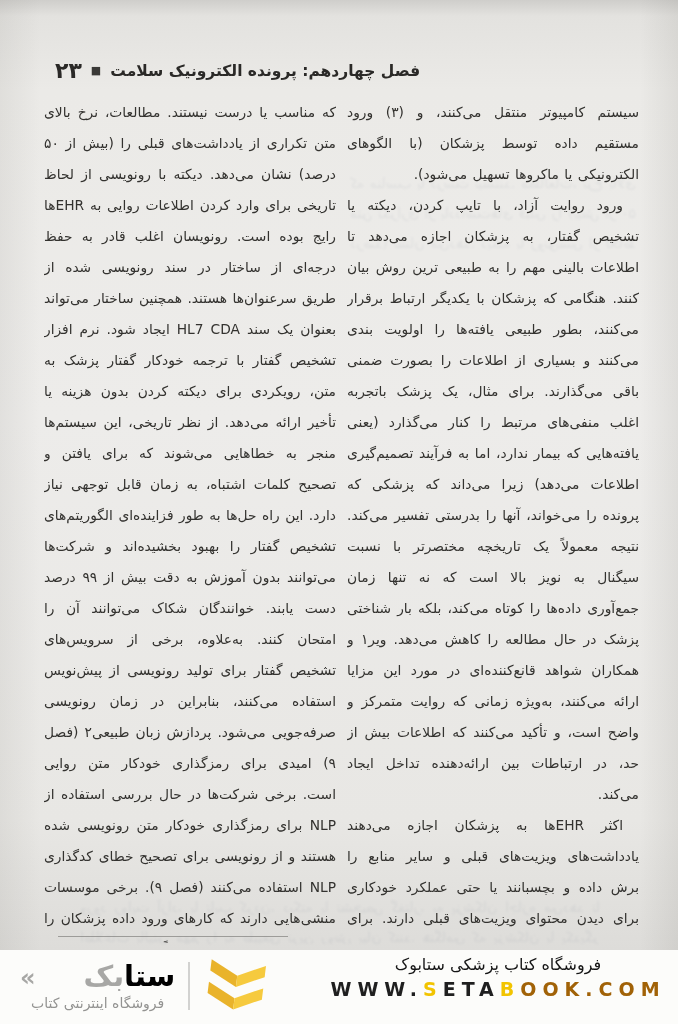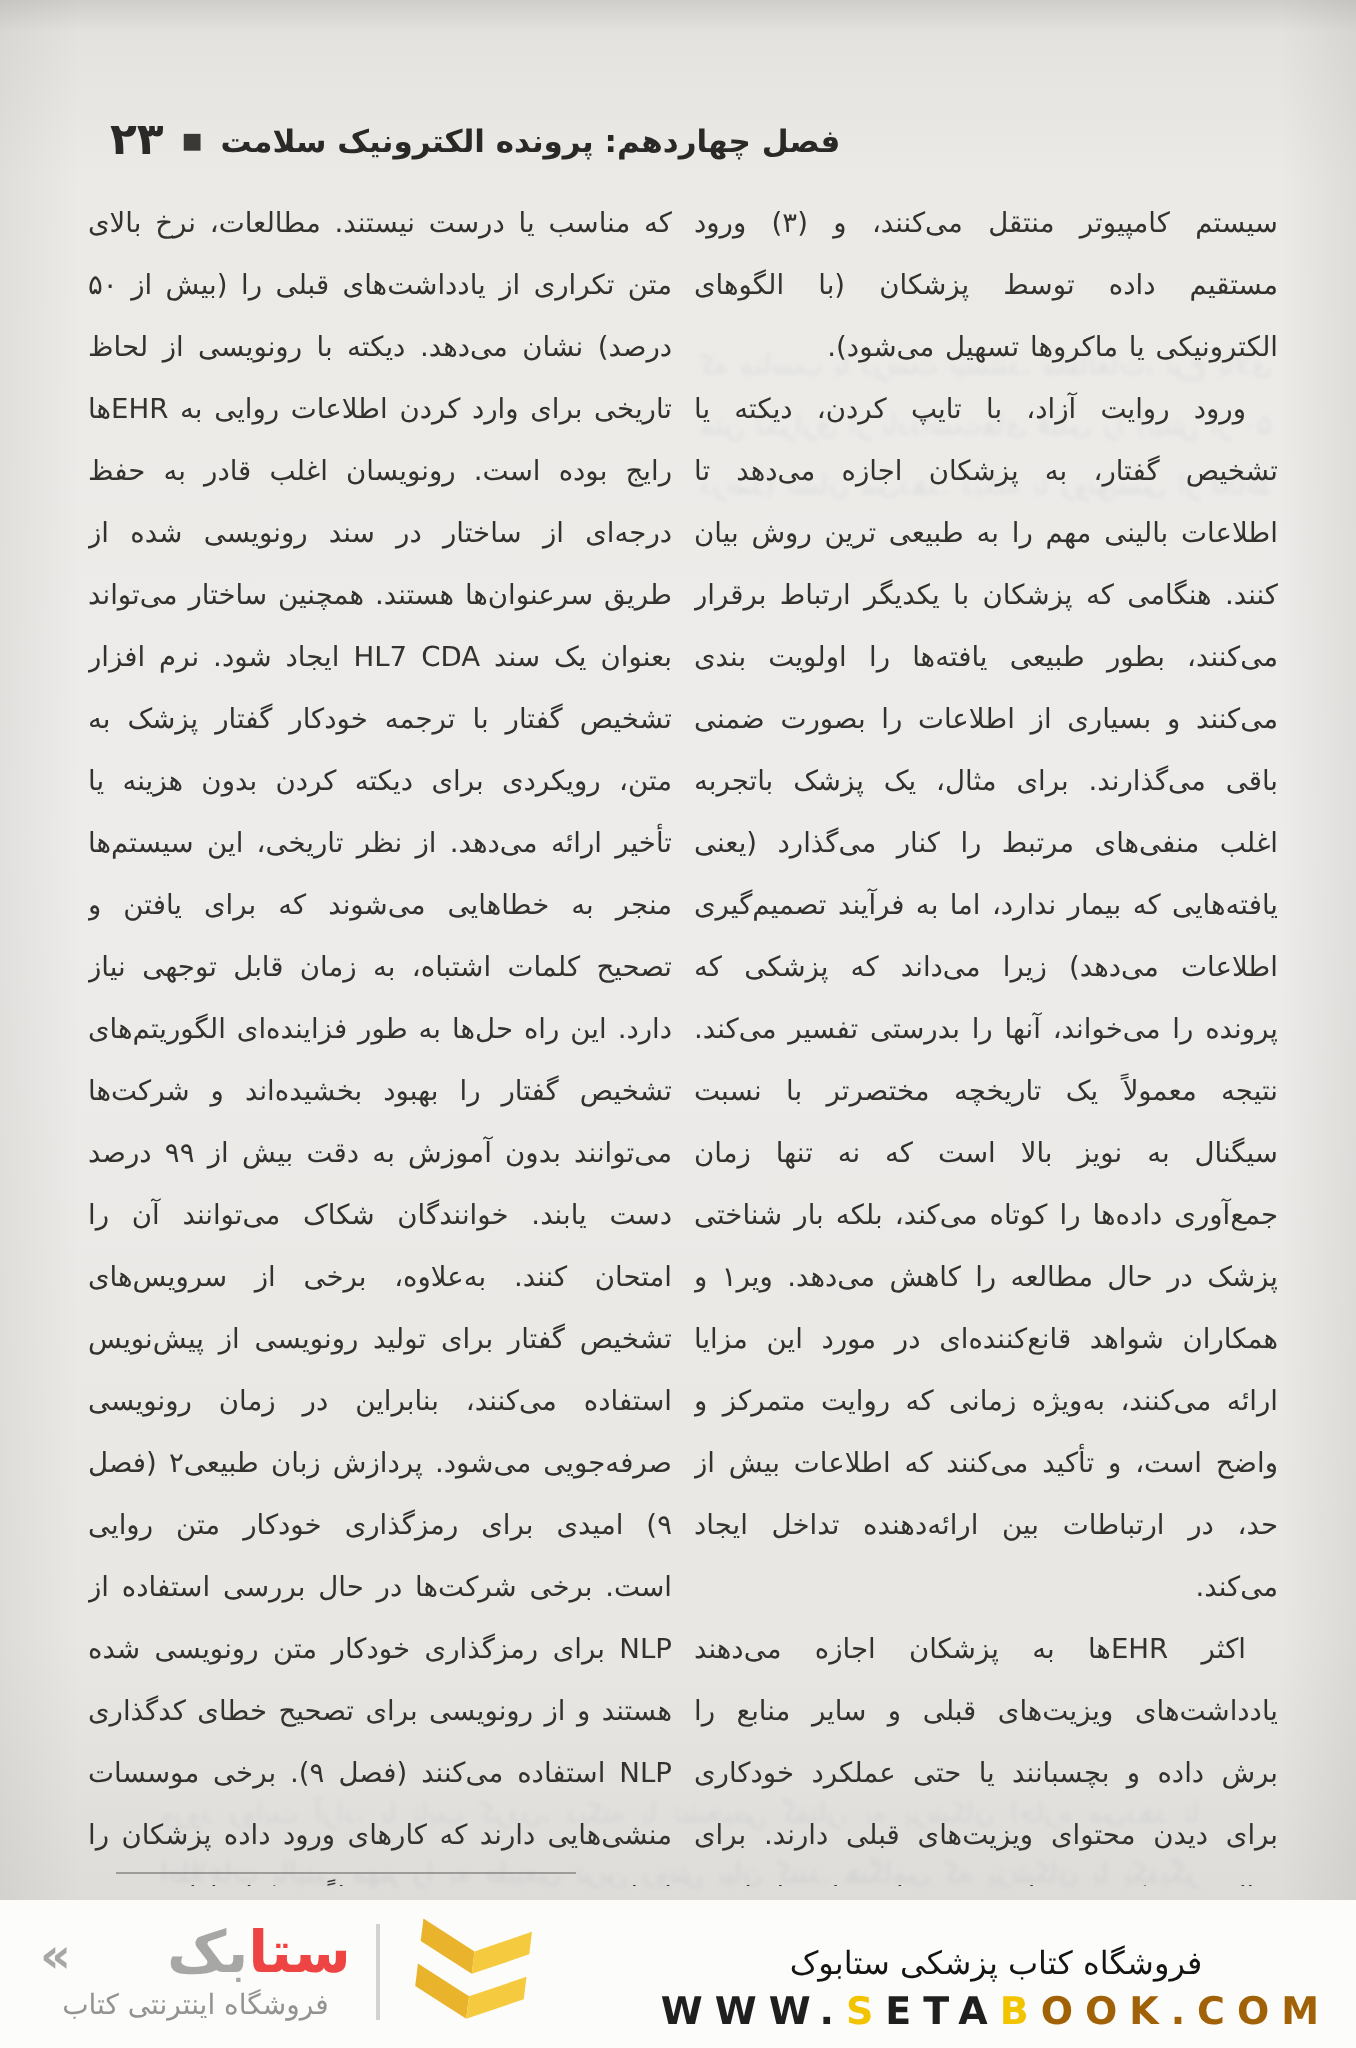--- a/index.html
+++ b/index.html
@@ -88,31 +88,31 @@
     position: absolute; left: 20px; top: 10px;
     display: flex; align-items: center; gap: 13px;
   }
   .brand-text { text-align: center; }
   .wordmark {
     display: flex; align-items: baseline; justify-content: center;
     font-weight: bold; font-size: 29px; line-height: 30px;
   }
   .wm-guillemet { color: #a7a7a5; font-size: 24px; margin-right: 2px; }
   .wm-gray   { color: #a7a7a5; margin-left: 46px; }
-  .wm-yellow { color: #ef4444; text-align: center; }
+  .wm-yellow { color: #000000; text-align: center; }
   .brand-caption {
     direction: rtl;
     font-size: 14px; color: #939391;
     margin-top: 2px;
   }
   .brand-divider { width: 2px; height: 48px; background: #d2d2d0; }
   .brand-icon svg { display: block; transform: rotate(7deg); }
 
   .store-info {
-    position: absolute; right: 12px; top: 22px;
+    position: absolute; right: 12px; top: 5px;
     width: 336px; text-align: center;
   }
   .tagline {
     direction: rtl;
     font-size: 16px; color: #151515;
     margin-bottom: 4px;
   }
   .url {
     font-size: 19px; font-weight: bold;
     letter-spacing: 6px;

